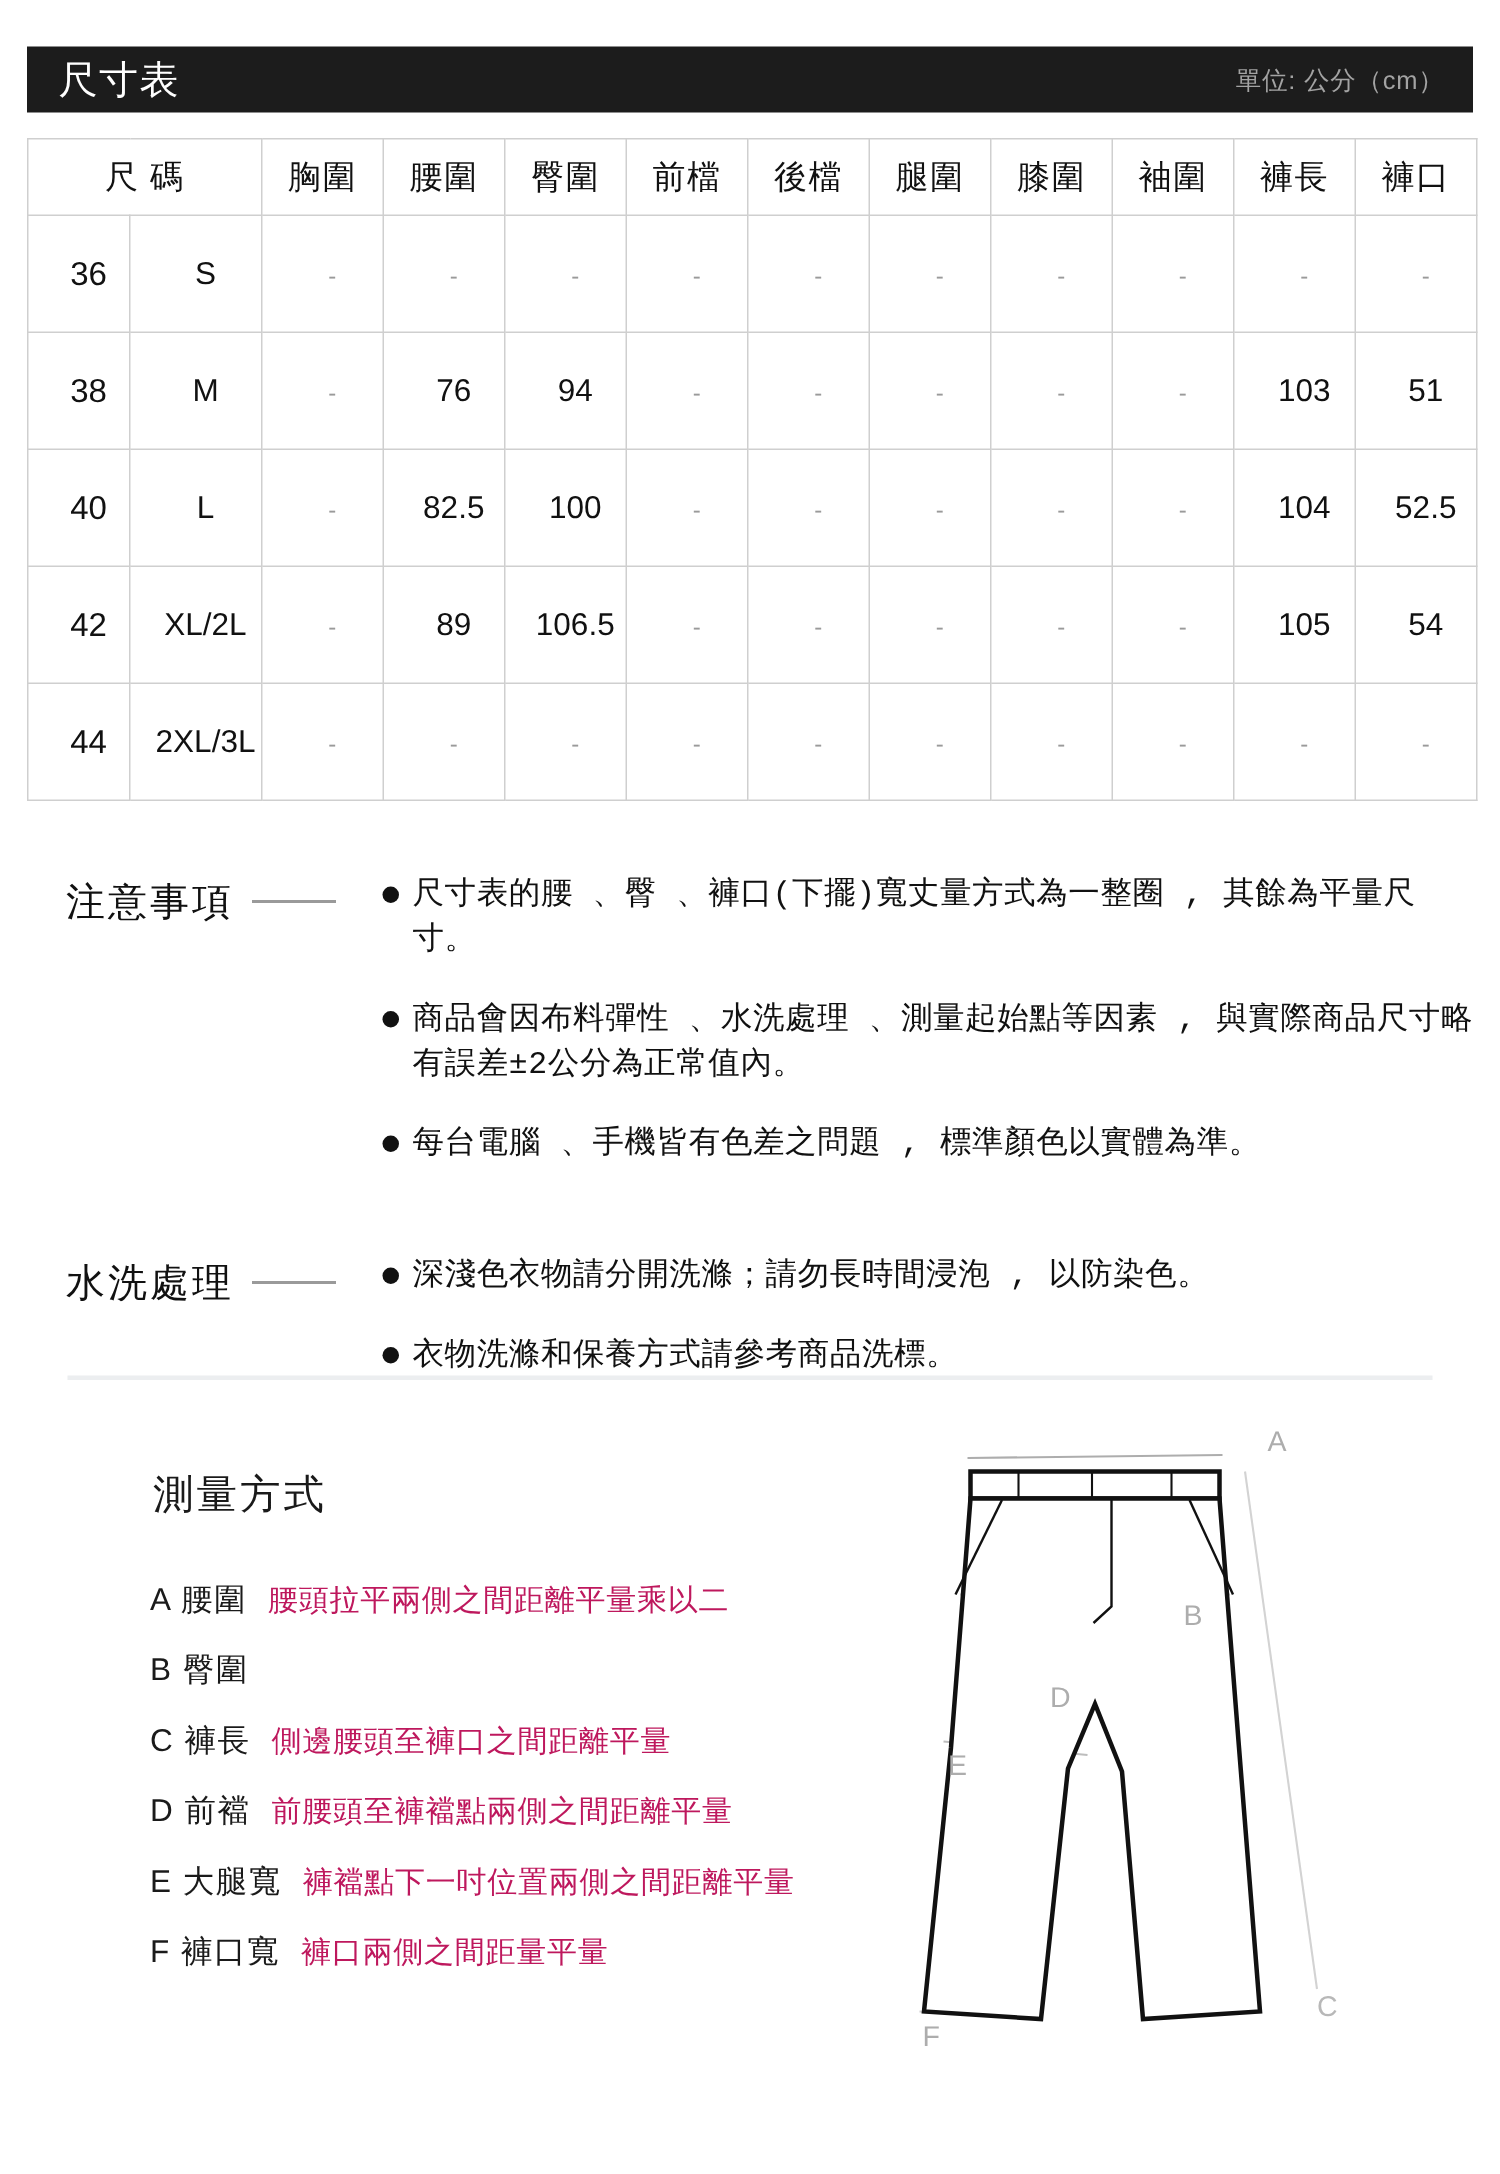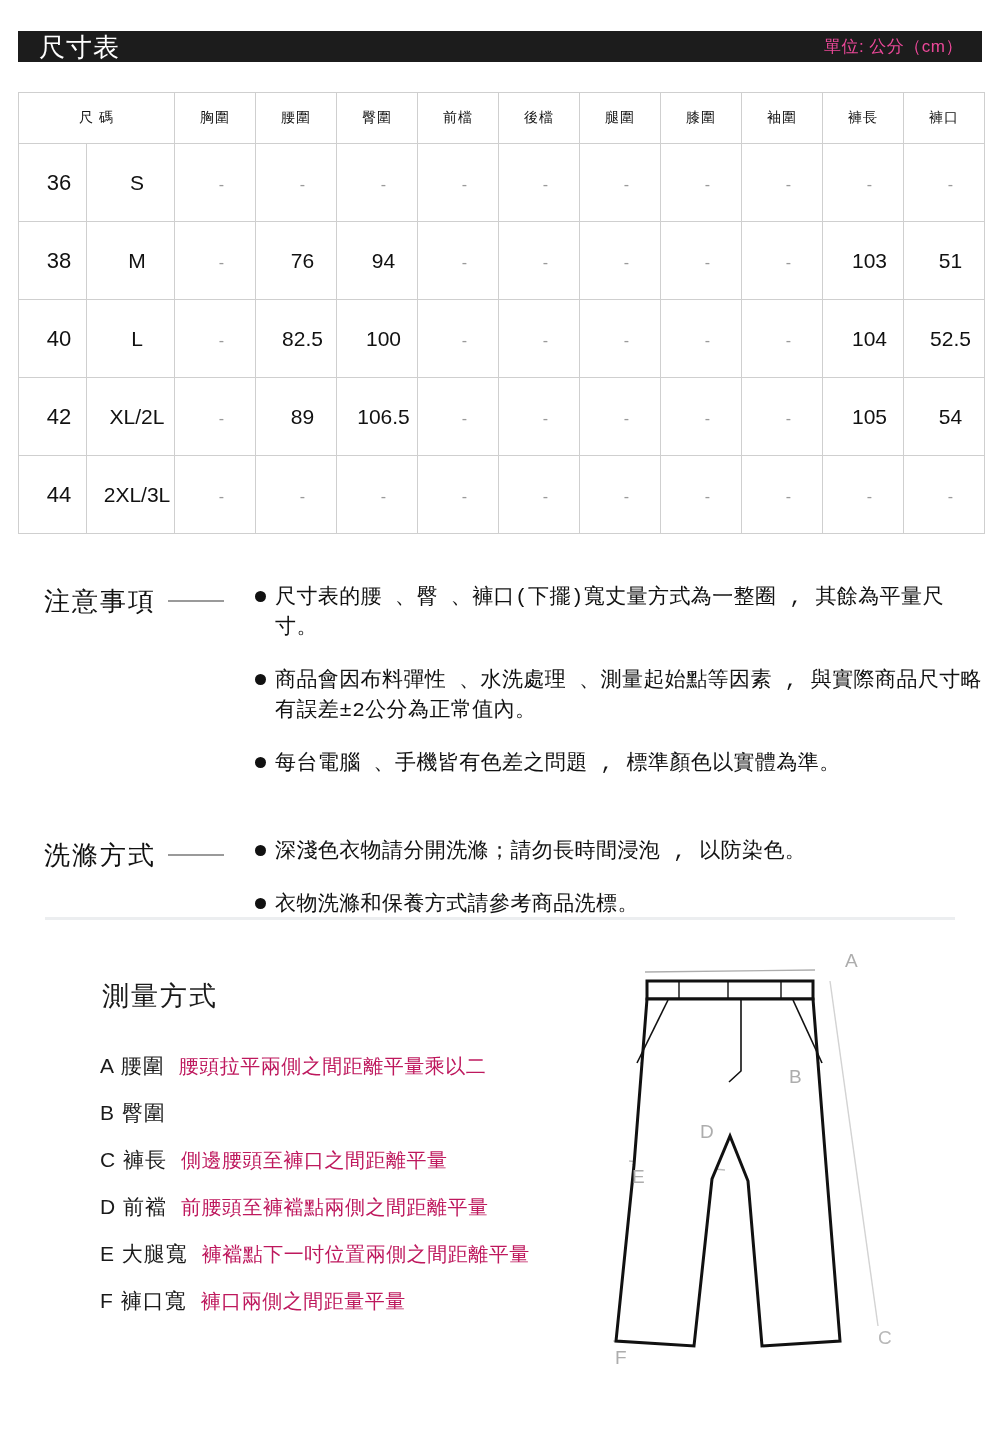--- a/index.html
+++ b/index.html
@@ -15,36 +15,36 @@
     color: #111111;
     overflow: hidden;
   }
 
   
   .header-bar {
     position: absolute;
     left: 18px;
     top: 31px;
     width: 964px;
-    height: 31px;
+    height: 44px;
     background: #1c1c1c;
     display: flex;
     align-items: center;
     justify-content: space-between;
     box-sizing: border-box;
     padding: 0 19px 0 21px;
   }
   .header-title {
     color: #ffffff;
     font-size: 26px;
     letter-spacing: 1px;
     line-height: 1;
   }
   .header-unit {
-    color: #ec4899;
+    color: #a3a3a3;
     font-size: 17px;
     letter-spacing: 0.5px;
     line-height: 1;
   }
 
   
   .size-table-wrap {
     position: absolute;
     left: 18px;
     top: 92px;
@@ -60,21 +60,21 @@
     border: 1px solid #cfcfcf;
     text-align: center;
     vertical-align: middle;
     font-size: 19px;
     color: #111111;
     font-weight: normal;
     padding: 0;
   }
   table.size-table thead th {
     height: 50px;
-    font-size: 14px;
+    font-size: 22px;
     letter-spacing: 1px;
   }
   table.size-table tbody td {
     height: 77px;
     font-size: 21px;
     padding-left: 13px;
   }
   table.size-table tbody td.num-col {
     font-size: 22px;
   }
@@ -348,21 +348,21 @@
       </div>
       <div class="note-item">
         <span class="bullet"></span>
         <span class="note-text">每台電腦 、手機皆有色差之問題 , 標準顏色以實體為準。</span>
       </div>
     </div>
   </div>
 
   <div class="note-group wash">
     <div class="note-label-col">
-      <span class="note-label">洗滌方式</span>
+      <span class="note-label">水洗處理</span>
       <span class="note-dash"></span>
     </div>
     <div class="note-items">
       <div class="note-item">
         <span class="bullet"></span>
         <span class="note-text">深淺色衣物請分開洗滌；請勿長時間浸泡 , 以防染色。</span>
       </div>
       <div class="note-item">
         <span class="bullet"></span>
         <span class="note-text">衣物洗滌和保養方式請參考商品洗標。</span>

